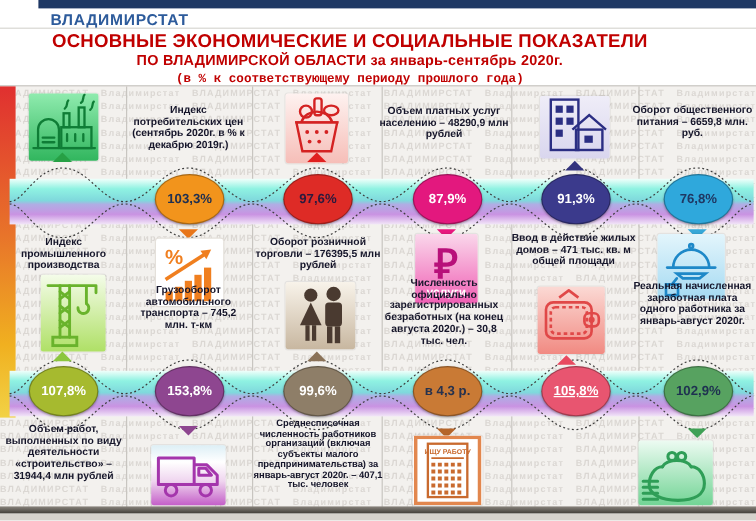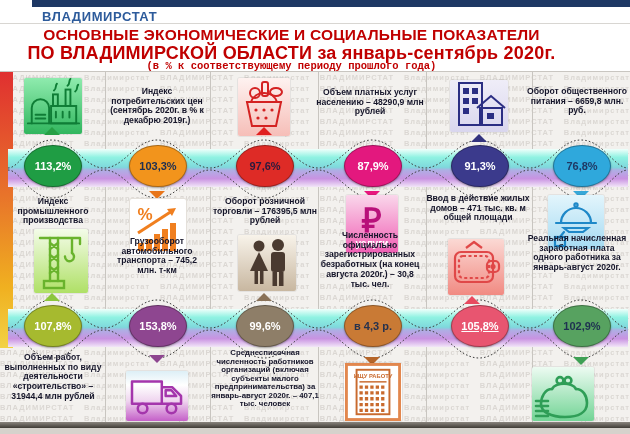--- a/index.html
+++ b/index.html
@@ -4,21 +4,21 @@
 <style>
   html,body{margin:0;padding:0;background:#ffffff;}
   .stage{position:relative;width:630px;height:434px;overflow:hidden;background:#ffffff;
          font-family:"Liberation Sans",sans-serif;}
   .abs{position:absolute;}
   .topbar{left:32px;top:0;width:598px;height:7px;background:#1E3864;}
   .logo{left:42px;top:9px;font-size:13px;font-weight:bold;color:#2D5B9B;letter-spacing:.6px;}
   .hairline{left:0;top:23px;width:630px;height:1px;background:#d8d6d2;}
   .title{left:0;width:583px;text-align:center;color:#C00000;font-weight:bold;}
   .t1{top:26px;font-size:15.5px;letter-spacing:.2px;}
-  .t2{top:43px;font-size:18px;letter-spacing:.2px;}
+  .t2{top:43px;font-size:12px;letter-spacing:.2px;}
   .t3{top:60px;font-size:10.5px;font-family:Liberation Mono, monospace;}
   .content{left:0;top:71px;width:630px;height:351px;background:#f3f1ee;border-top:1px solid #c9c6c1;}
   .watermark{position:absolute;left:0;top:0;width:630px;height:351px;overflow:hidden;
              font-size:7.5px;line-height:11px;font-weight:bold;color:rgba(125,115,105,.20);
              letter-spacing:1px;word-spacing:5px;text-align:justify;}
   .leftbar{left:0;top:0;width:13px;height:276px;
            background:linear-gradient(180deg,#E03030 0%,#E8742A 45%,#F0B020 78%,#F2D245 100%);}
   .sep{top:0;width:1px;height:351px;background:#c8c5c0;}
   .lbl{position:absolute;font-weight:bold;color:#15152A;text-align:center;line-height:1.13;font-size:8.6px;}
   .lbl.small{font-size:7.8px;line-height:1.1;}
@@ -142,21 +142,20 @@
     <div class="lbl" style="left:316px;top:16px;width:108px">Объем платных услуг населению – 48290,9 млн рублей</div>
     <div class="lbl" style="left:527px;top:15px;width:100px">Оборот общественного питания – 6659,8 млн. руб.</div>
 
     <div class="arr up" style="left: 44px; top: 55px; border-bottom-color: rgb(39, 160, 69);"></div>
     <div class="arr up" style="left: 256px; top: 55px; border-bottom-color: rgb(224, 32, 32);"></div>
     <div class="arr up" style="left: 471px; top: 62px; border-bottom-color: rgb(51, 51, 126);"></div>
     <div class="arr down" style="left: 149px; top: 119px; border-top-color: rgb(232, 118, 26);"></div>
     <div class="arr down" style="left: 364px; top: 119px; border-top-color: rgb(232, 24, 126);"></div>
     <div class="arr down" style="left: 573px; top: 119px; border-top-color: rgb(56, 168, 216);"></div>
 
-    <div class="oval" style="left: 24px; top: 73px; background-color: rgb(31, 157, 68); color: rgb(255, 255, 255);">113,2%</div>
     <div class="oval" style="left: 129px; top: 73px; background-color: rgb(242, 148, 28); color: rgb(32, 48, 80);">103,3%</div>
     <div class="oval" style="left: 236px; top: 73px; background-color: rgb(222, 43, 38); color: rgb(42, 26, 62);">97,6%</div>
     <div class="oval" style="left: 344px; top: 73px; background-color: rgb(227, 24, 126); color: rgb(255, 255, 255);">87,9%</div>
     <div class="oval" style="left: 451px; top: 73px; background-color: rgb(59, 58, 140); color: rgb(255, 255, 255);">91,3%</div>
     <div class="oval" style="left: 553px; top: 73px; background-color: rgb(47, 168, 220); color: rgb(31, 56, 100);">76,8%</div>
 
     <div class="lbl" style="left:2px;top:125px;width:102px">Индекс промышленного производства</div>
     <div class="lbl" style="left:212px;top:125px;width:106px">Оборот розничной торговли – 176395,5 млн рублей</div>
     <div class="lbl" style="left:426px;top:122px;width:104px">Ввод в действие жилых домов – 471 тыс. кв. м общей площади</div>
 

